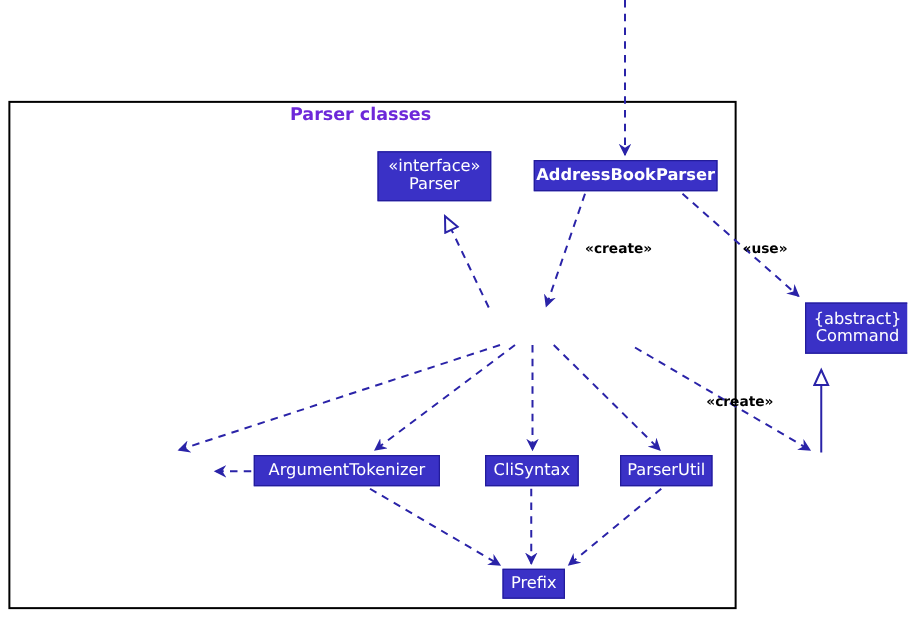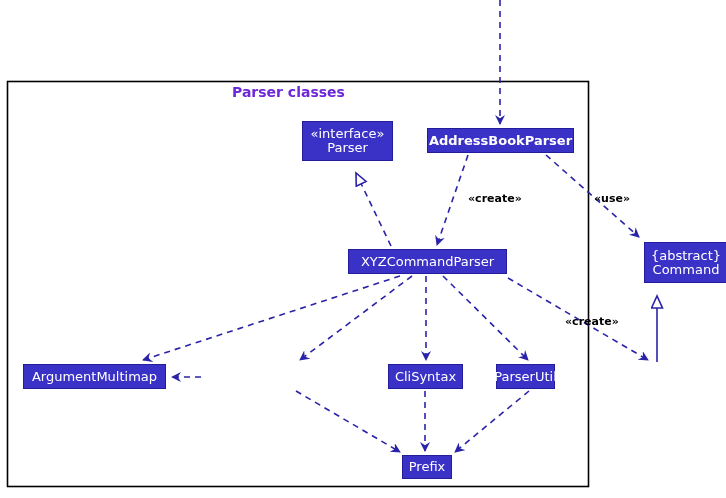--- a/index.html
+++ b/index.html
@@ -115,34 +115,31 @@
 
   <div class="uml-box" style="left:427px; top:128px; width:147px; height:25px;font-weight:bold;">
     <span class="line1">AddressBookParser</span>
   </div>
 
   <div class="uml-box" style="left:624px; top:242px; width:84px; height:41px;margin-left:20px;">
     <span class="line1">{abstract}</span>
     <span class="line2">Command</span>
   </div>
 
-  <div class="uml-box" style="left:348px; top:249px; width:159px; height:25px;">
-    <span class="line1">XYZCommandParser</span>
+
+
+  <div class="uml-box" style="left:203px; top:364px; width:149px; height:25px;">
+    <span class="line1">ArgumentTokenizer</span>
   </div>
-
-  <div class="uml-box" style="left:23px; top:364px; width:143px; height:25px;">
-    <span class="line1">ArgumentMultimap</span>
-  </div>
-
 
   <div class="uml-box" style="left:388px; top:364px; width:75px; height:25px;">
     <span class="line1">CliSyntax</span>
   </div>
 
-  <div class="uml-box" style="left:496px; top:364px; width:59px; height:25px;">
+  <div class="uml-box" style="left:496px; top:364px; width:74px; height:25px;">
     <span class="line1">ParserUtil</span>
   </div>
 
 
   <div class="uml-box" style="left:402px; top:455px; width:50px; height:24px;">
     <span class="line1">Prefix</span>
   </div>
 
   <div class="edge-label" style="left:468px; top:192px;">«create»</div>
   <div class="edge-label" style="left:594px; top:192px;">«use»</div>

